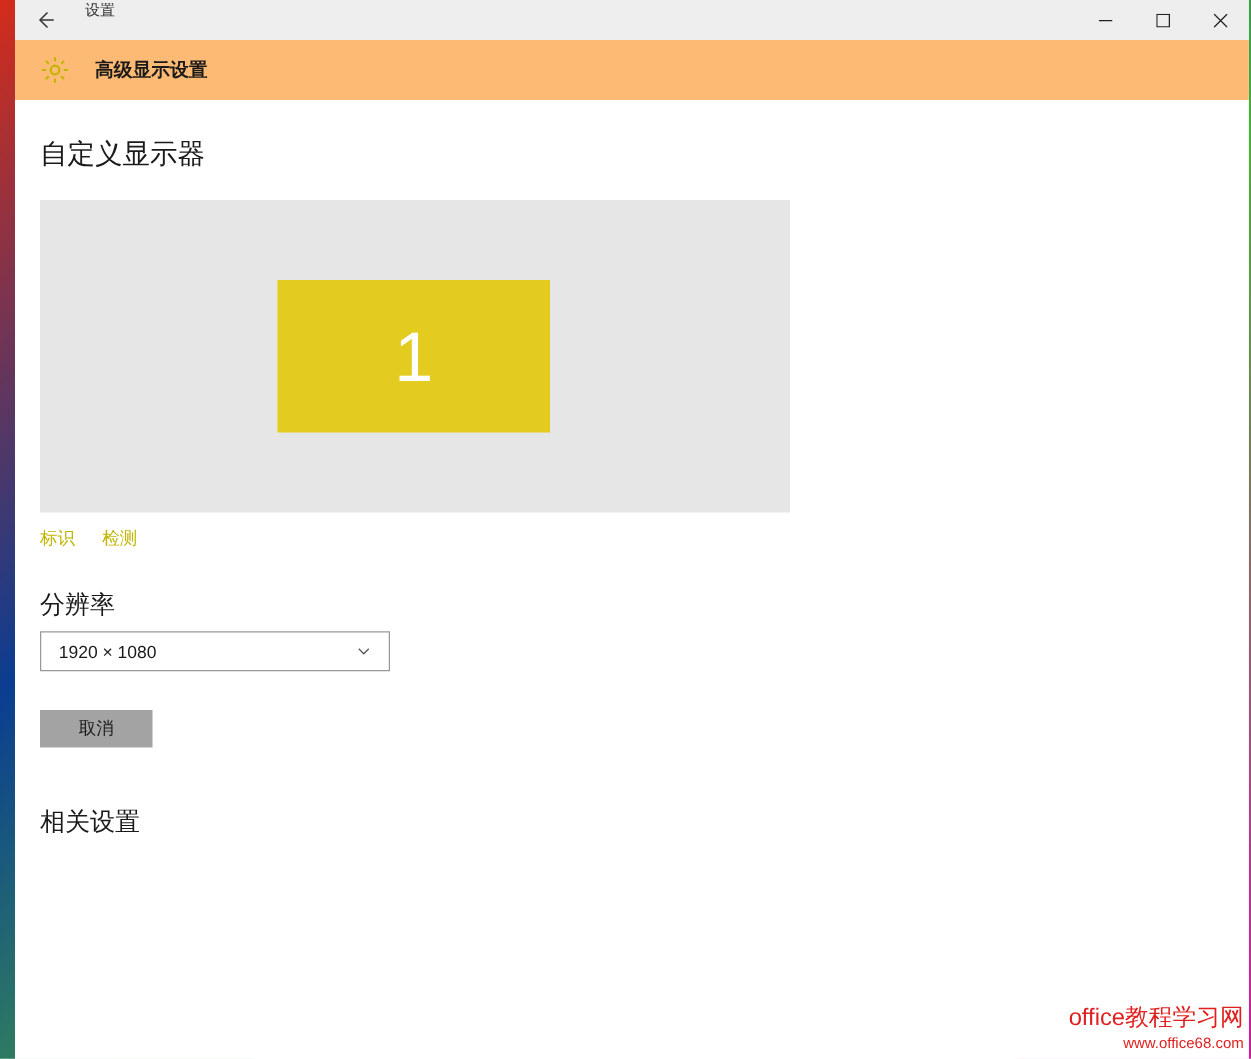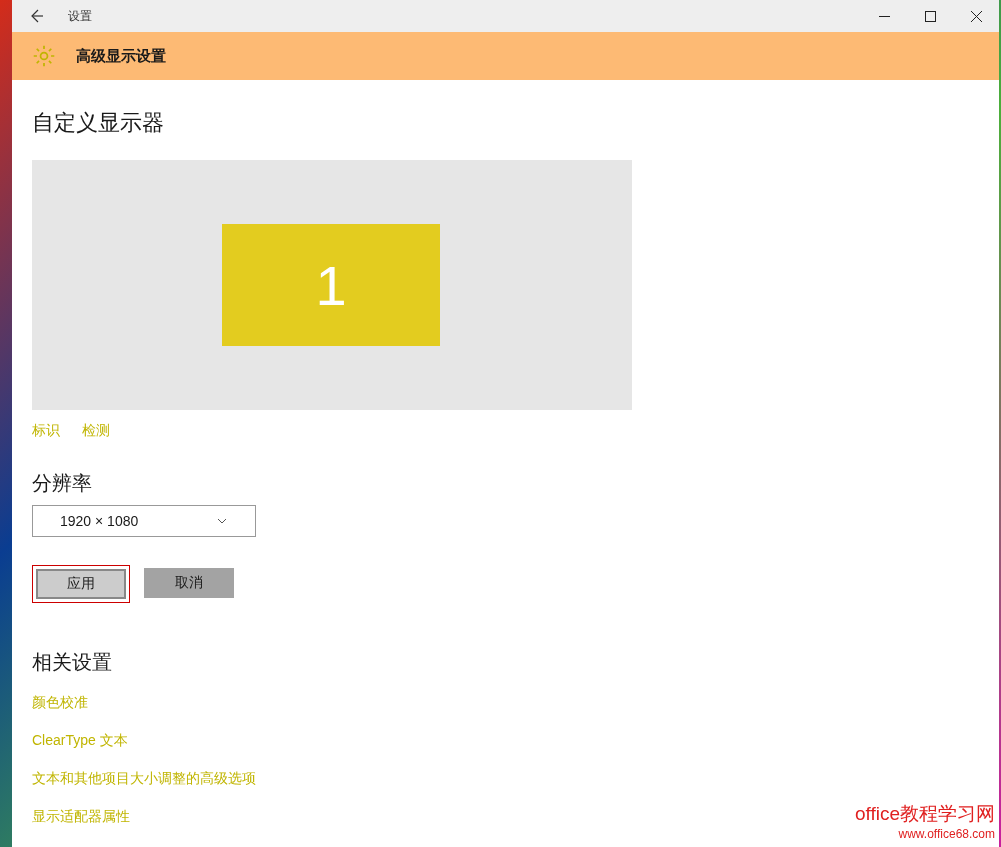--- a/index.html
+++ b/index.html
@@ -19,21 +19,21 @@
     width: 987px;
     height: 847px;
     background: #ffffff;
     display: flex;
     flex-direction: column;
   }
   .titlebar {
     height: 32px;
     background: #eeeeee;
     display: flex;
-    align-items: center;
+    align-items: flex-start;
     position: relative;
   }
   .back-btn {
     width: 48px;
     height: 32px;
     display: flex;
     align-items: center;
     justify-content: center;
     cursor: pointer;
   }
@@ -119,27 +119,27 @@
     display: inline-block;
   }
   .link + .link { margin-left: 18px; }
   .field-label {
     margin-top: 30px;
     font-size: 20px;
     color: #1a1a1a;
   }
   .dropdown {
     margin-top: 8px;
-    width: 224px;
+    width: 280px;
     height: 32px;
     border: 1px solid #999999;
     display: flex;
     align-items: center;
     justify-content: space-between;
-    padding: 0 27px;
+    padding: 0 14px;
     cursor: pointer;
     font-size: 14px;
     background: #ffffff;
   }
   .dropdown svg { stroke: #555; }
   .button-row {
     margin-top: 28px;
     display: flex;
     gap: 14px;
   }
@@ -251,37 +251,26 @@
 
     <div class="field-label">分辨率</div>
     <div class="dropdown">
       <span>1920 × 1080</span>
       <svg width="12" height="12" viewBox="0 0 12 12" fill="none" stroke-width="1">
           <path d="M2 4 L6 8 L10 4"></path>
         </svg>
     </div>
 
     <div class="button-row">
-      <div class="btn-wrap-highlight">
-        <div class="btn">
-          <span>应用</span>
-        </div>
-      </div>
       <div class="btn-plain">
         <span>取消</span>
       </div>
     </div>
 
     <div class="related-title">相关设置</div>
-    <div class="related-links">
-      <span class="link">颜色校准</span>
-      <span class="link">ClearType 文本</span>
-      <span class="link">文本和其他项目大小调整的高级选项</span>
-      <span class="link">显示适配器属性</span>
-    </div>
 
     <div class="watermark">
       <div class="wm-main">office教程学习网</div>
       <div class="wm-sub">www.office68.com</div>
     </div>
   </div>
 
 </div>
 
 </body></html>

